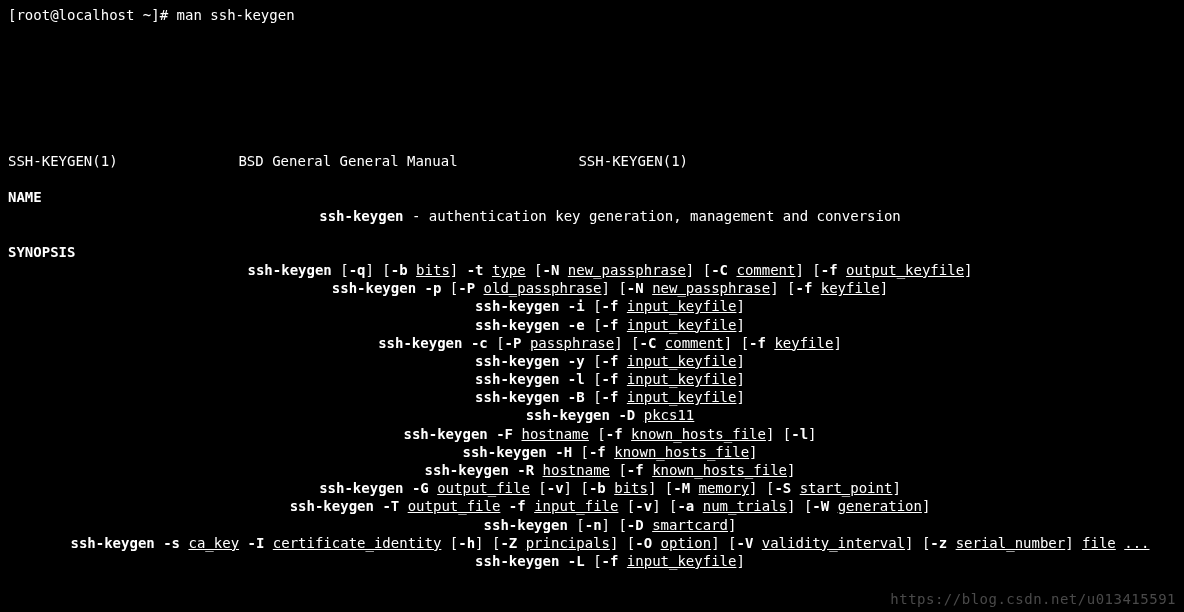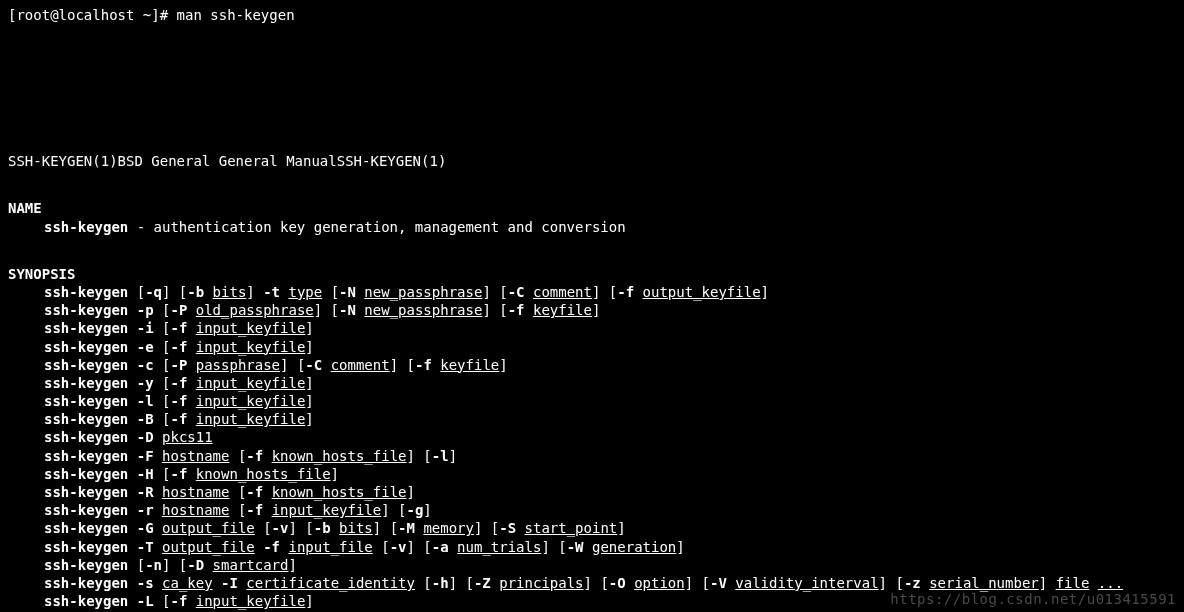--- a/index.html
+++ b/index.html
@@ -14,24 +14,25 @@
     height: 612px;
     box-sizing: border-box;
     overflow: hidden;
     position: relative;
   }
   .prompt-line { white-space: pre; }
   .gap { height: 128px; }
   .header-row {
     display: flex;
     width: 680px;
+    justify-content: space-between;
     white-space: pre;
   }
-  .section-title { font-weight: bold; margin-top: 29px; }
-  .indent { padding-left: 36px; }
+  .section-title { font-weight: bold; margin-top: 18px; }
+  .indent { padding-left: 36px; text-align: center; }
   .b { font-weight: bold; }
   .u { text-decoration: underline; margin-top: 13px; }
   .syn-line { white-space: nowrap; }
   .watermark {
     position: absolute;
     right: 8px;
     bottom: 4px;
     color: #4a4a4a;
     font-size: 14px;
     letter-spacing: 0.5px;
@@ -62,21 +63,20 @@
     <div class="syn-line"><span class="b">ssh-keygen</span> <span class="b">-i</span> [<span class="b">-f</span> <span class="u">input_keyfile</span>]</div>
     <div class="syn-line"><span class="b">ssh-keygen</span> <span class="b">-e</span> [<span class="b">-f</span> <span class="u">input_keyfile</span>]</div>
     <div class="syn-line"><span class="b">ssh-keygen</span> <span class="b">-c</span> [<span class="b">-P</span> <span class="u">passphrase</span>] [<span class="b">-C</span> <span class="u">comment</span>] [<span class="b">-f</span> <span class="u">keyfile</span>]</div>
     <div class="syn-line"><span class="b">ssh-keygen</span> <span class="b">-y</span> [<span class="b">-f</span> <span class="u">input_keyfile</span>]</div>
     <div class="syn-line"><span class="b">ssh-keygen</span> <span class="b">-l</span> [<span class="b">-f</span> <span class="u">input_keyfile</span>]</div>
     <div class="syn-line"><span class="b">ssh-keygen</span> <span class="b">-B</span> [<span class="b">-f</span> <span class="u">input_keyfile</span>]</div>
     <div class="syn-line"><span class="b">ssh-keygen</span> <span class="b">-D</span> <span class="u">pkcs11</span></div>
     <div class="syn-line"><span class="b">ssh-keygen</span> <span class="b">-F</span> <span class="u">hostname</span> [<span class="b">-f</span> <span class="u">known_hosts_file</span>] [<span class="b">-l</span>]</div>
     <div class="syn-line"><span class="b">ssh-keygen</span> <span class="b">-H</span> [<span class="b">-f</span> <span class="u">known_hosts_file</span>]</div>
     <div class="syn-line"><span class="b">ssh-keygen</span> <span class="b">-R</span> <span class="u">hostname</span> [<span class="b">-f</span> <span class="u">known_hosts_file</span>]</div>
-    <div class="syn-line"><span class="b">ssh-keygen</span> <span class="b">-r</span> <span class="u">hostname</span> [<span class="b">-f</span> <span class="u">input_keyfile</span>] [<span class="b">-g</span>]</div>
     <div class="syn-line"><span class="b">ssh-keygen</span> <span class="b">-G</span> <span class="u">output_file</span> [<span class="b">-v</span>] [<span class="b">-b</span> <span class="u">bits</span>] [<span class="b">-M</span> <span class="u">memory</span>] [<span class="b">-S</span> <span class="u">start_point</span>]</div>
     <div class="syn-line"><span class="b">ssh-keygen</span> <span class="b">-T</span> <span class="u">output_file</span> <span class="b">-f</span> <span class="u">input_file</span> [<span class="b">-v</span>] [<span class="b">-a</span> <span class="u">num_trials</span>] [<span class="b">-W</span> <span class="u">generation</span>]</div>
     <div class="syn-line"><span class="b">ssh-keygen</span> [<span class="b">-n</span>] [<span class="b">-D</span> <span class="u">smartcard</span>]</div>
     <div class="syn-line"><span class="b">ssh-keygen</span> <span class="b">-s</span> <span class="u">ca_key</span> <span class="b">-I</span> <span class="u">certificate_identity</span> [<span class="b">-h</span>] [<span class="b">-Z</span> <span class="u">principals</span>] [<span class="b">-O</span> <span class="u">option</span>] [<span class="b">-V</span> <span class="u">validity_interval</span>] [<span class="b">-z</span> <span class="u">serial_number</span>] <span class="u">file</span> <span class="u">...</span></div>
     <div class="syn-line"><span class="b">ssh-keygen</span> <span class="b">-L</span> [<span class="b">-f</span> <span class="u">input_keyfile</span>]</div>
   </div>
 
 <div class="watermark">https://blog.csdn.net/u013415591</div>
 
 </body></html>

